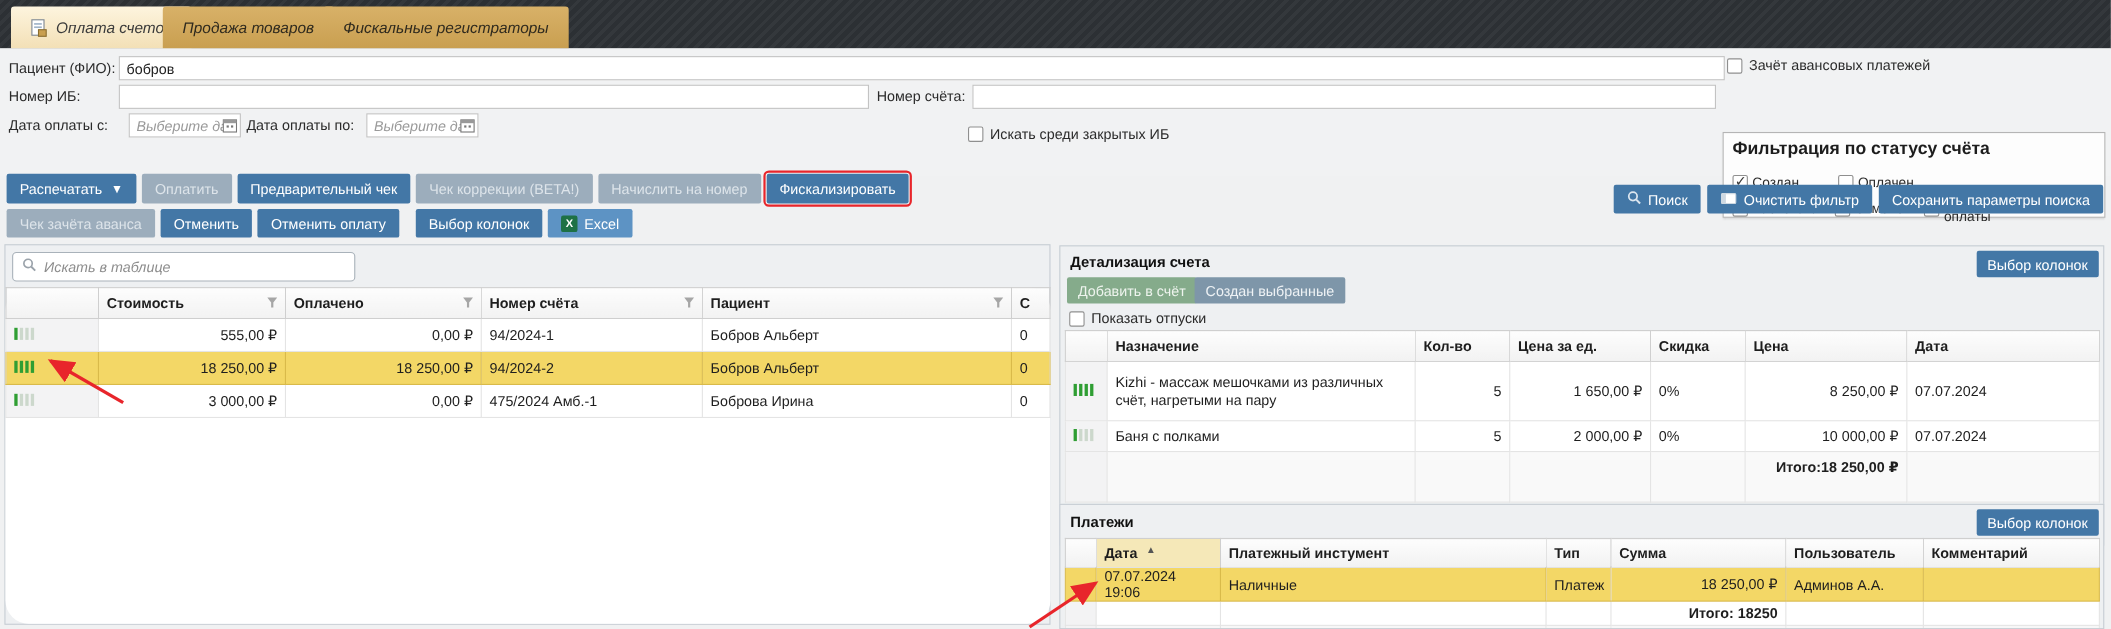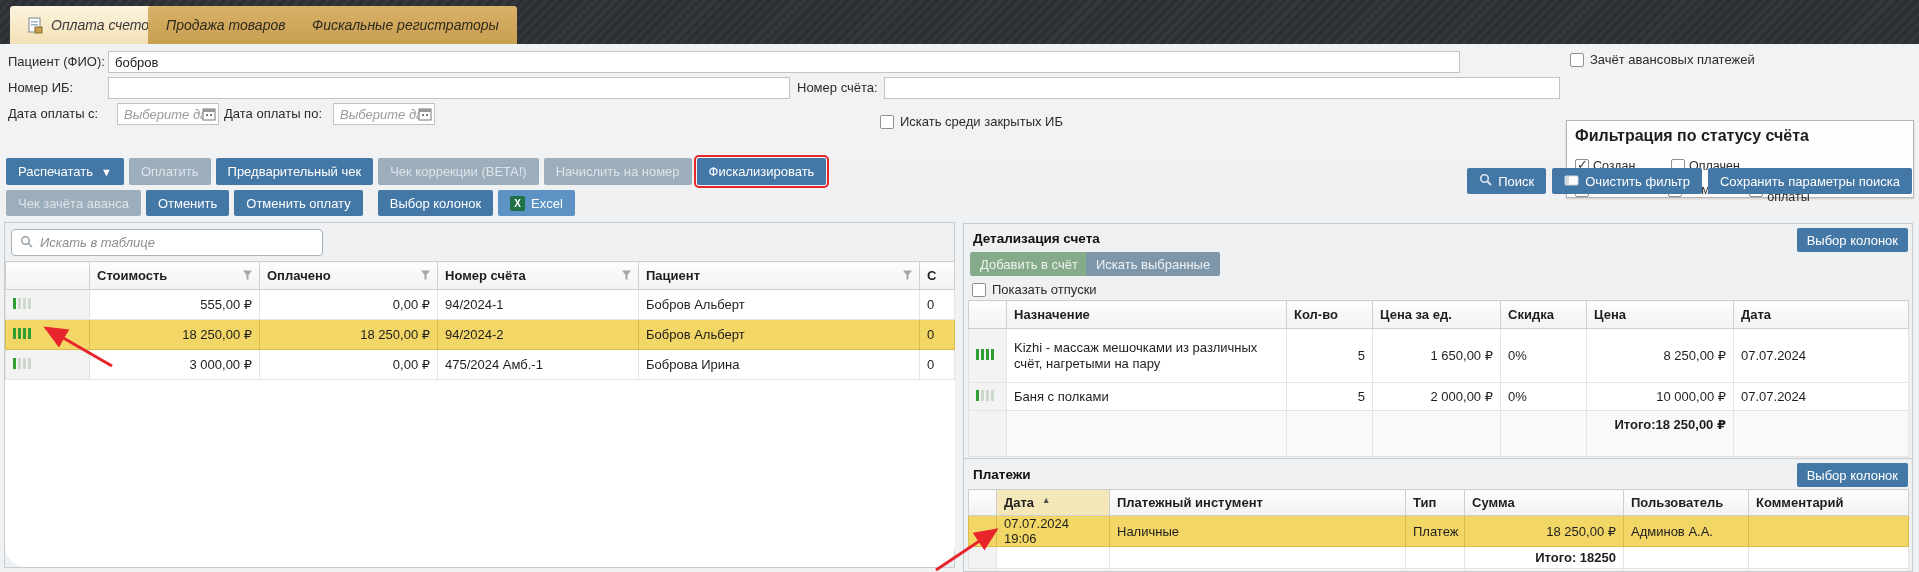--- a/index.html
+++ b/index.html
@@ -97,21 +97,21 @@
   <div class="tab" style="left:148px;">
     <span>Продажа товаров</span>
   </div>
   <div class="tab" style="left:294px;">
     <span>Фискальные регистраторы</span>
   </div>
 </div>
 
 <div class="filterbar">
   <span class="lbl" style="left:8px; top:10px;">Пациент (ФИО):</span>
-  <input class="inp" style="left: 108px; top: 7px; width: 1352px;" value="бобров">
+  <input class="inp" style="left: 108px; top: 7px; width: 1460px;" value="бобров">
 
   <span class="lbl" style="left:8px; top:36px;">Номер ИБ:</span>
   <input class="inp" style="left: 108px; top: 33px; width: 682px;">
 
   <span class="lbl" style="left:797px; top:36px;">Номер счёта:</span>
   <input class="inp" style="left: 884px; top: 33px; width: 676px;">
 
   <span class="lbl" style="left:8px; top:62px;">Дата оплаты с:</span>
   <input class="inp" style="left: 117px; top: 59px; width: 102px;" placeholder="Выберите дат">
   <span class="date-cal" style="left:202px; top:63px;">
@@ -324,21 +324,21 @@
 
 <div class="panel" style="left:963px; top:223px; width:950px; height:273px;">
   <span class="ptitle" style="left:9px; top:7px;">Детализация счета</span>
   <button class="btn smallbtn" style="position:absolute; right:4px; top:4px;">
     <span>Выбор колонок</span>
   </button>
   <button class="btn smallbtn greenbtn" style="position:absolute; left:6px; top:28px;">
     <span>Добавить в счёт</span>
   </button>
   <button class="btn smallbtn slatebtn" style="position:absolute; left:122px; top:28px;">
-    <span>Искать выбранные</span>
+    <span>Создан выбранные</span>
   </button>
   <span class="cbrow" style="left:8px; top:58px;">
     <span class="cb"></span>
     <span>Показать отпуски</span>
   </span>
   <table style="position:absolute; left:4px; top:76px; width:940px;">
     <colgroup>
         <col style="width:38px">
         <col style="width:280px">
         <col style="width:86px">

